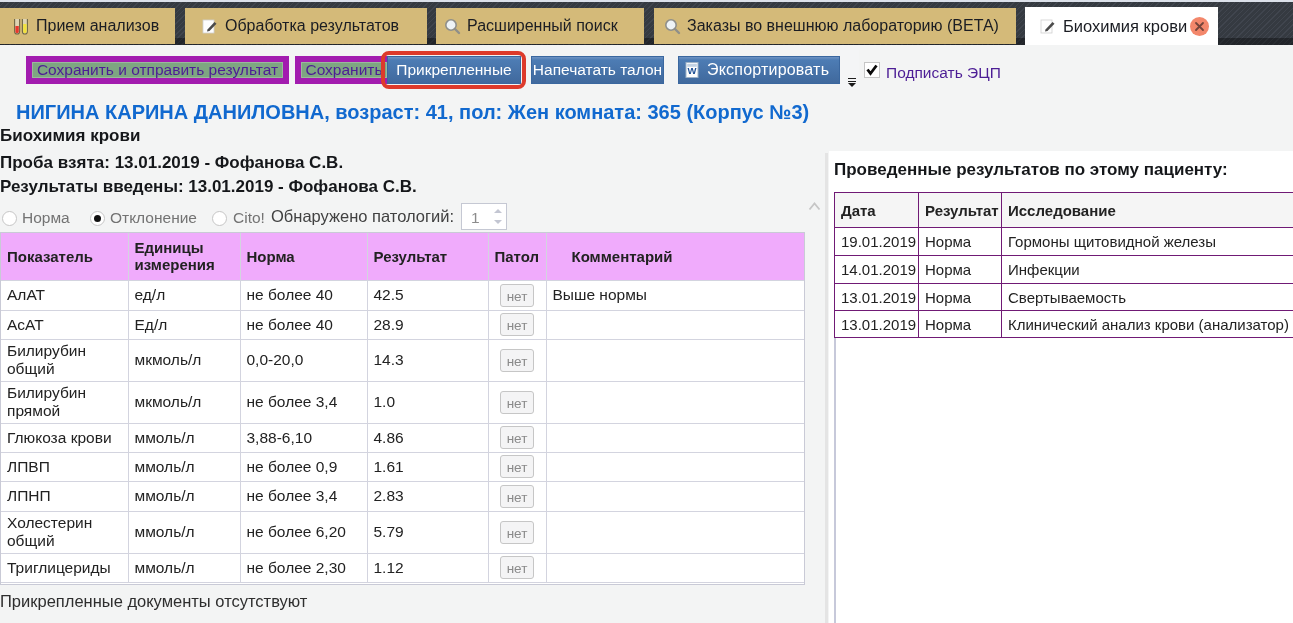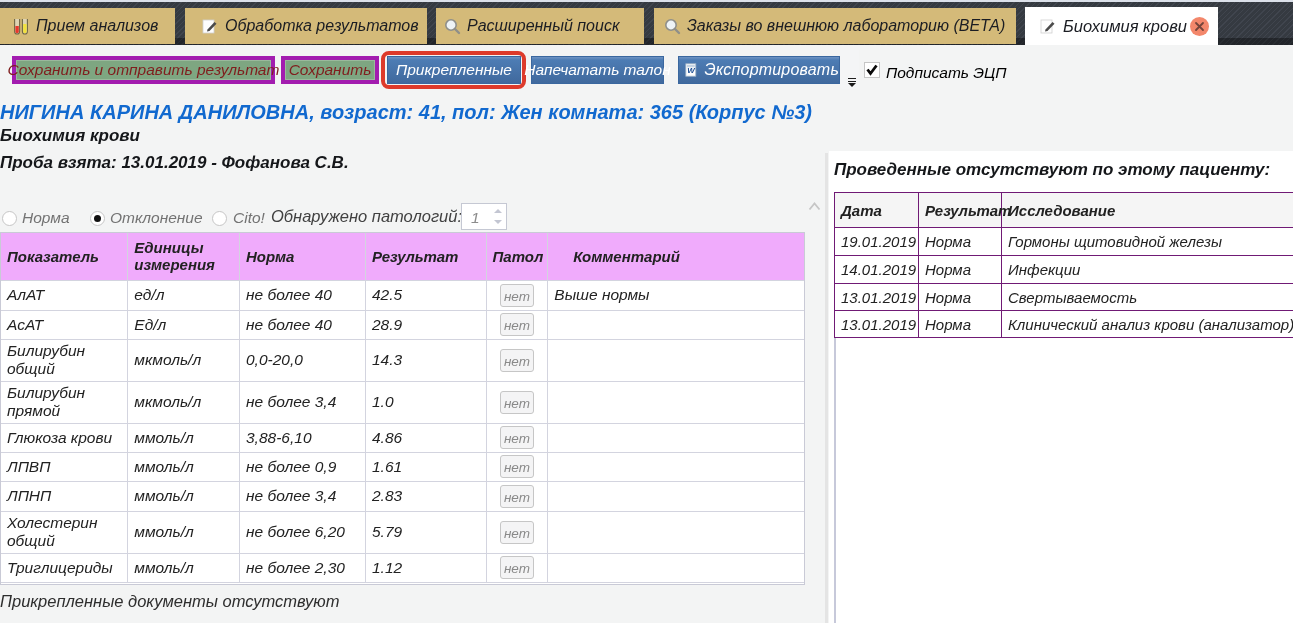--- a/index.html
+++ b/index.html
@@ -1,37 +1,37 @@
 <!DOCTYPE html>
 <html><head>
 <meta charset="utf-8">
 <style>
 * { margin:0; padding:0; box-sizing:border-box; }
 html,body { width:1293px; height:623px; overflow:hidden; font-family:"Liberation Sans",sans-serif; background:#f3f4f4; }
-#stage { position:absolute; top:0; left:0; width:1293px; height:623px;font-style:italic; }
+#stage { position:absolute; top:0; left:0; width:1293px; height:623px; }
 
 
 #topbar { position:absolute; top:0; left:0; width:1293px; height:45px;
   background: repeating-linear-gradient(135deg, #40454e 0 1px, #353a41 1px 3.8px);
 }
 #topbar .topline { position:absolute; top:0; left:0; width:100%; height:2px; background:#dce1ea; }
 #topbar .botshade { position:absolute; bottom:0; left:0; width:100%; height:7px; background:rgba(0,0,0,0.35); }
 .tab { position:absolute; top:8px; height:36px; background:#d4ba79; color:#1b1d23; font-size:16px;
   display:flex; align-items:center; white-space:nowrap; }
 .tab.active { top:7px; height:38px; background:#ffffff; }
 .tabicon { display:inline-block; width:16px; height:17px; margin-right:7px; position:relative; top:0; }
 
 
 .btn { position:absolute; top:56px; height:28px; font-size:15.5px;  display:flex; align-items:center; justify-content:center; white-space:nowrap; }
-.btn.green { background:#7ea681; border:4px solid #a21caf; box-shadow:inset 0 0 0 1px rgba(255,255,255,0.22); color:#7f1d1d; }
+.btn.green { background:#7ea681; border:6px solid #a21caf; box-shadow:inset 0 0 0 1px rgba(255,255,255,0.22); color:#4c1d95;margin-left:14px; }
 .btn.blue { background:linear-gradient(#6e93c3 0, #4d7cb4 3px, #40699d 100%); border:1px solid #3a679f; color:#ffffff; }
 #redbox { position:absolute; left:381px; top:51px; width:145px; height:38px; border:4px solid #dd3a2b; border-radius:8px; background:transparent; }
 
 
-.pt-line1 { position:absolute; left:0px; top:101px; font-size:20px; font-weight:bold; color:#1169cf; white-space:nowrap; }
+.pt-line1 { position:absolute; left:16px; top:101px; font-size:20px; font-weight:bold; color:#1169cf; white-space:nowrap; }
 .pt-line2 { position:absolute; left:0px; top:126px; font-size:17px; font-weight:bold; color:#15171a; }
 .pt-line3 { position:absolute; left:0px; top:153px; font-size:17px; font-weight:bold; color:#15171a; }
 .pt-line4 { position:absolute; left:0px; top:177px; font-size:17px; font-weight:bold; color:#15171a; }
 
 
 .radio { position:absolute; top:211px; width:15px; height:15px; border:1px solid #c6c6c6; border-radius:50%; background:#fff; }
 .radio .dot { position:absolute; left:3px; top:3px; width:7px; height:7px; border-radius:50%; background:#111; }
 .rlabel { position:absolute; top:209px; font-size:15.5px; color:#737373; white-space:nowrap; }
 
 
@@ -146,25 +146,26 @@
   </div>
   <div style="position:absolute; left:840px; top:50px; width:19px; height:39px; background:#f4f5f6; border-radius:0 0 4px 4px;"></div>
   <div style="position:absolute; left:848px; top:77.6px; width:7.5px; height:1.2px; background:#1e1e1e;"></div>
   <div style="position:absolute; left:848px; top:80.6px; width:7.5px; height:1.2px; background:#1e1e1e;"></div>
   <div style="position:absolute; left:847.5px; top:83px; width:0; height:0; border-left:4.5px solid transparent; border-right:4.5px solid transparent; border-top:4.5px solid #1a1a1a;"></div>
 
   <div style="position:absolute; left:864px; top:62px; width:16px; height:15.5px; border:1px solid #c6c6c6; background:#fff;"></div>
   <svg style="position:absolute; left:865px; top:63px;" width="14" height="13" viewBox="0 0 14 13">
     <path d="M2.5 6.5 L5.5 10.5 L11.5 2.5" stroke="#0a0a0a" stroke-width="2.8" fill="none"></path>
   </svg>
-  <div style="position:absolute; left:886px; top:64px; font-size:15.5px; color:#000000;">Подписать ЭЦП</div>
+  <div style="position:absolute; left:886px; top:64px; font-size:15.5px; color:#4c1d95;">Подписать ЭЦП</div>
 
   <div class="pt-line1">НИГИНА КАРИНА ДАНИЛОВНА, возраст: 41, пол: Жен комната: 365 (Корпус №3)</div>
   <div class="pt-line2">Биохимия крови</div>
   <div class="pt-line3">Проба взята: 13.01.2019 - Фофанова С.В.</div>
+  <div class="pt-line4">Результаты введены: 13.01.2019 - Фофанова С.В.</div>
 
   <div class="radio" style="left:2px;"></div>
   <div class="rlabel" style="left:22px;">Норма</div>
   <div class="radio" style="left:90px;">
       <div class="dot"></div>
     </div>
   <div class="rlabel" style="left:110px;">Отклонение</div>
   <div class="radio" style="left:212px;"></div>
   <div class="rlabel" style="left:233px;">Cito!</div>
   <div class="rlabel" style="left:271px; color:#414141; font-size:16.5px; top:207px;">Обнаружено патологий:</div>
@@ -271,21 +272,21 @@
           </tr>
   </tbody>
       </table>
   </div>
 
   <div id="footnote">Прикрепленные документы отсутствуют</div>
 
   <div id="rpanel"></div>
   <div id="vsep"></div>
   <div id="rline"></div>
-  <div id="rtitle">Проведенные отсутствуют по этому пациенту:</div>
+  <div id="rtitle">Проведенные результатов по этому пациенту:</div>
   <table id="rtab">
     <colgroup>
         <col style="width:84px;">
         <col style="width:83px;">
         <col>
       </colgroup>
     <tbody>
         <tr style="height:35px;">
           <th>Дата</th>
           <th>Результат</th>

